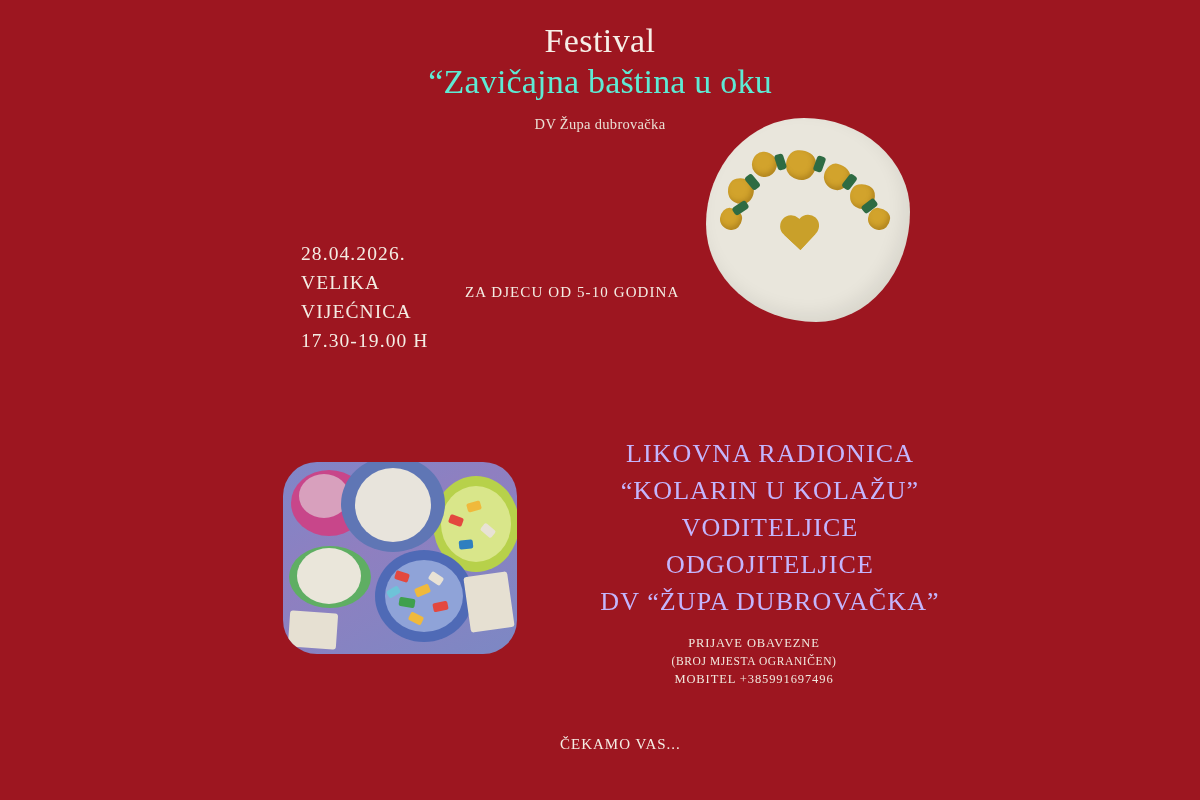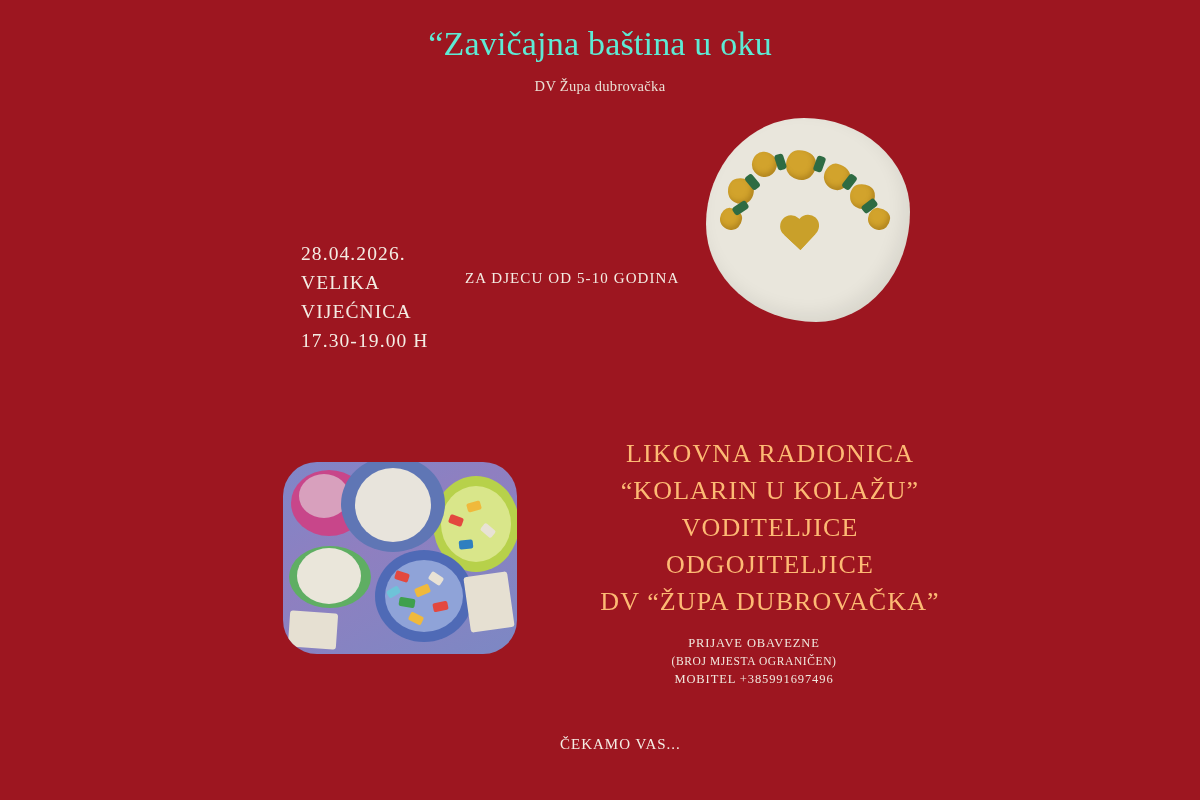--- a/index.html
+++ b/index.html
@@ -70,21 +70,21 @@
   }
   .date-block span {
     display: block;
     white-space: nowrap;
     margin-left: 8px;
   }
 
   .age-note {
     position: absolute;
     left: 465px;
-    top: 270px;
+    top: 284px;
     font-family: "Liberation Serif", serif;
     font-size: 15px;
     letter-spacing: 1.1px;
     color: #f4ece3;
   }
 
   
   .photo-necklace {
     position: absolute;
     left: 700px;
@@ -180,21 +180,21 @@
   .workshop {
     position: absolute;
     left: 560px;
     top: 436px;
     width: 420px;
     text-align: center;
     font-family: "Liberation Serif", serif;
     font-size: 26px;
     line-height: 1.42;
     letter-spacing: 1.1px;
-    color: #fdba74;
+    color: #c4b5fd;
   }
   .workshop span { display: block; white-space: nowrap; }
 
   .signup {
     position: absolute;
     left: 544px;
     top: 634px;
     width: 420px;
     text-align: center;
     font-family: "Liberation Serif", serif;
@@ -217,20 +217,21 @@
     letter-spacing: 1px;
     color: #f5eee5;
   }
 </style>
 </head>
 <body>
 
 <div class="poster">
 
   <div class="header">
+    <div class="festival-word">Festival</div>
     <div class="festival-title">
       <span class="line">“Zavičajna baština u oku</span>
     </div>
     <div class="festival-sub">DV Župa dubrovačka</div>
   </div>
 
   <div class="date-block">
     <span>28.04.2026.</span>
     <span>VELIKA</span>
     <span>VIJEĆNICA</span>

